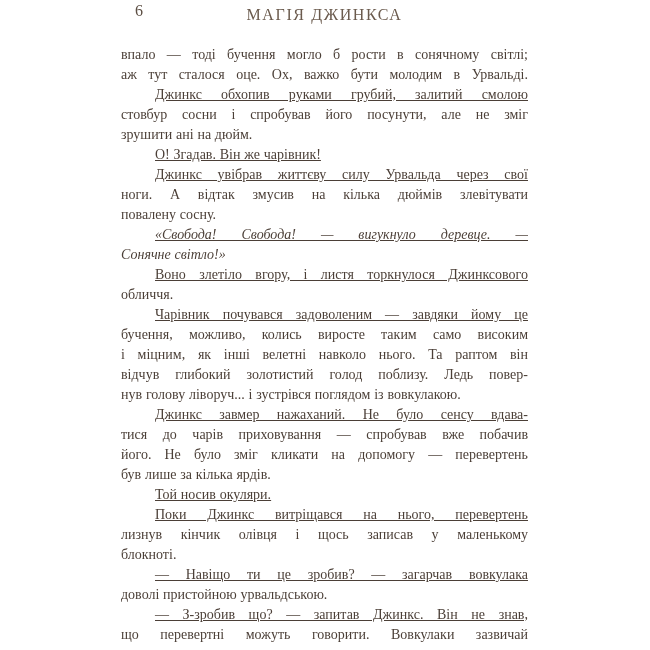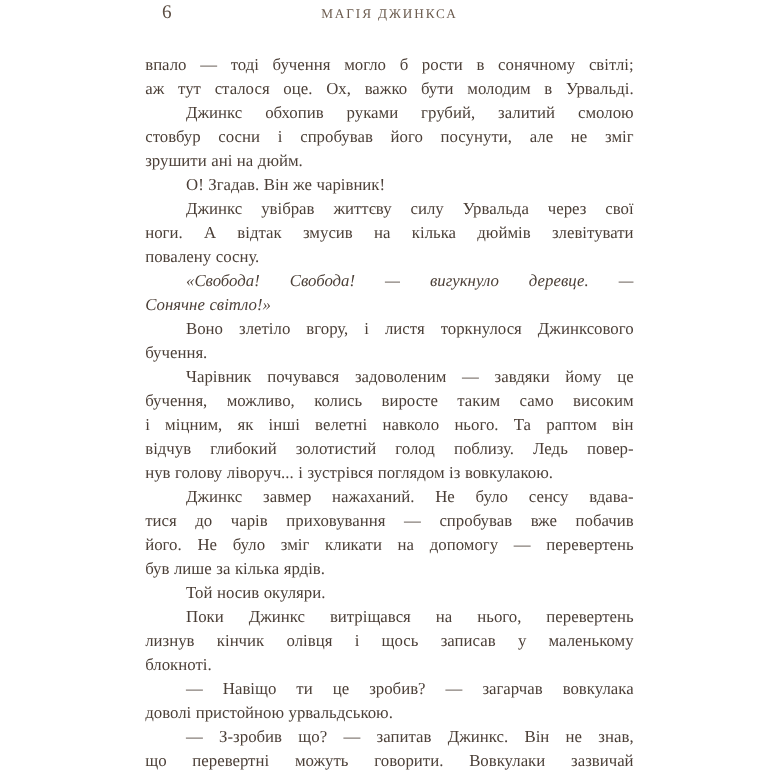--- a/index.html
+++ b/index.html
@@ -28,21 +28,21 @@
     top: 0;
     font-size: 16px;
     color: #5d4f44;
   }
   .running-title {
     position: absolute;
     left: 0;
     right: 0;
     top: 4px;
     text-align: center;
-    font-size: 11px;
+    font-size: 16px;
     letter-spacing: 1.6px;
     color: #6b5b4e;
   }
   .page-body {
     position: absolute;
     top: 45px;
     left: 121px;
     width: 407px;
     font-size: 14px;
     line-height: 20px;
@@ -53,20 +53,21 @@
     overflow: hidden;
     text-align: justify;
     text-align-last: justify;
     word-spacing: 0.02em;
   }
   .line.no-justify {
     text-align-last: left;
   }
   .line.indent {
     text-indent: 34px;
+    text-decoration: underline;
   }
   .line.italic {
     font-style: italic;
   }
 </style>
 </head>
 <body>
 
 <div class="page">
   <div class="running-header">
@@ -79,21 +80,21 @@
       <div class="line indent">Джинкс обхопив руками грубий, залитий смолою</div>
       <div class="line">стовбур сосни і спробував його посунути, але не зміг</div>
       <div class="line no-justify">зрушити ані на дюйм.</div>
       <div class="line indent no-justify">О! Згадав. Він же чарівник!</div>
       <div class="line indent">Джинкс увібрав життєву силу Урвальда через свої</div>
       <div class="line">ноги. А відтак змусив на кілька дюймів злевітувати</div>
       <div class="line no-justify">повалену сосну.</div>
       <div class="line italic indent">«Свобода! Свобода! — вигукнуло деревце. —</div>
       <div class="line italic no-justify">Сонячне світло!»</div>
       <div class="line indent">Воно злетіло вгору, і листя торкнулося Джинксового</div>
-      <div class="line no-justify">бучення.</div>
+      <div class="line no-justify">обличчя.</div>
       <div class="line indent">Чарівник почувався задоволеним — завдяки йому це</div>
       <div class="line">бучення, можливо, колись виросте таким само високим</div>
       <div class="line">і міцним, як інші велетні навколо нього. Та раптом він</div>
       <div class="line">відчув глибокий золотистий голод поблизу. Ледь повер-</div>
       <div class="line no-justify">нув голову ліворуч... і зустрівся поглядом із вовкулакою.</div>
       <div class="line indent">Джинкс завмер нажаханий. Не було сенсу вдава-</div>
       <div class="line">тися до чарів приховування — спробував вже побачив</div>
       <div class="line">його. Не було зміг кликати на допомогу — перевертень</div>
       <div class="line no-justify">був лише за кілька ярдів.</div>
       <div class="line indent no-justify">Той носив окуляри.</div>

